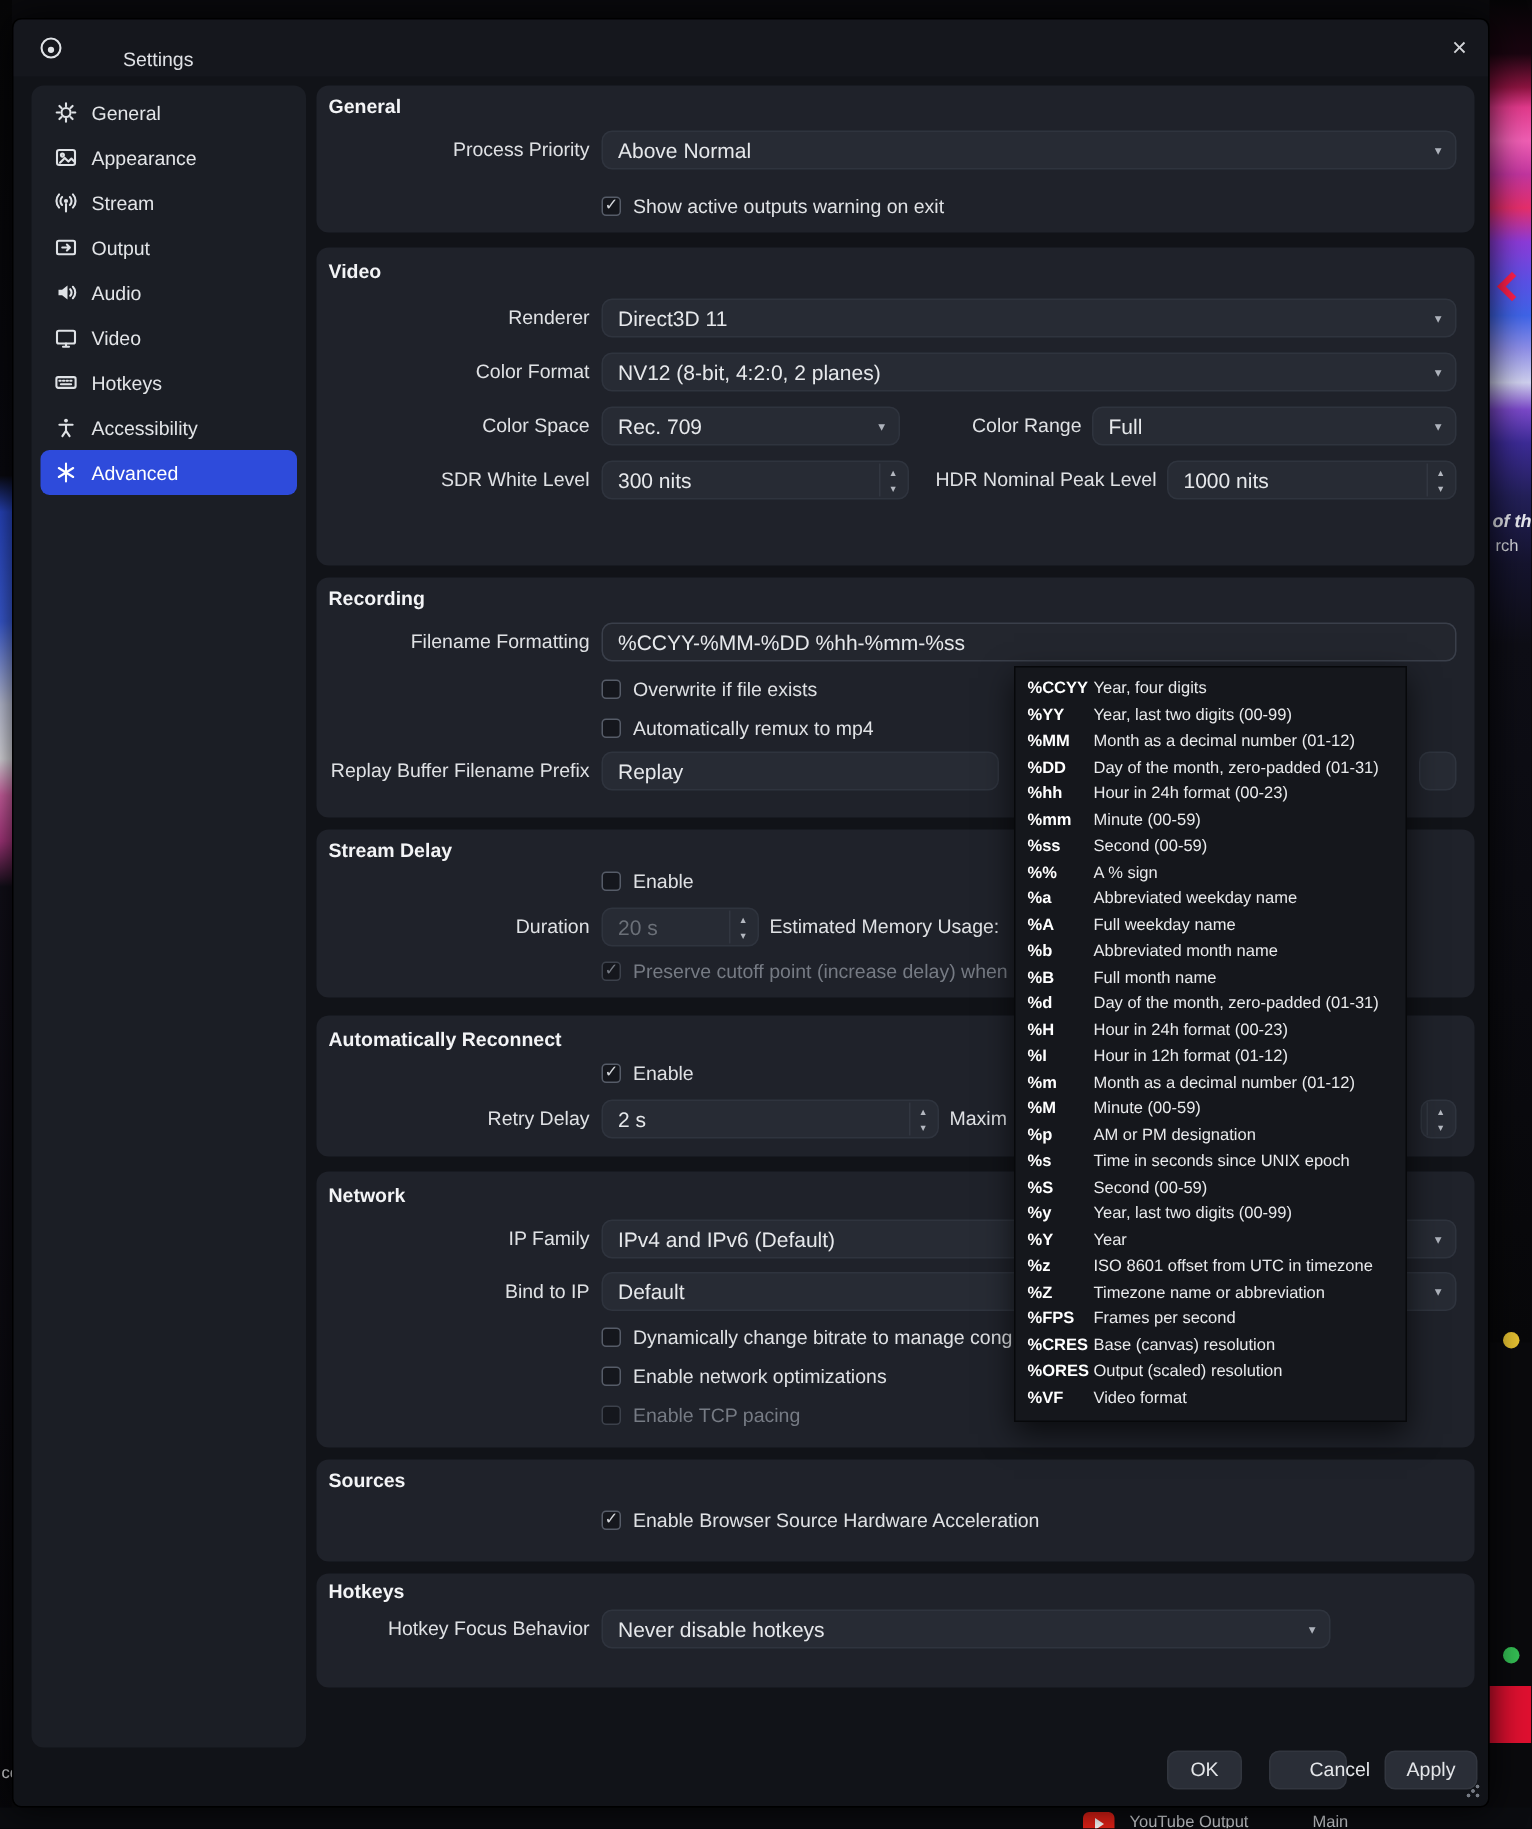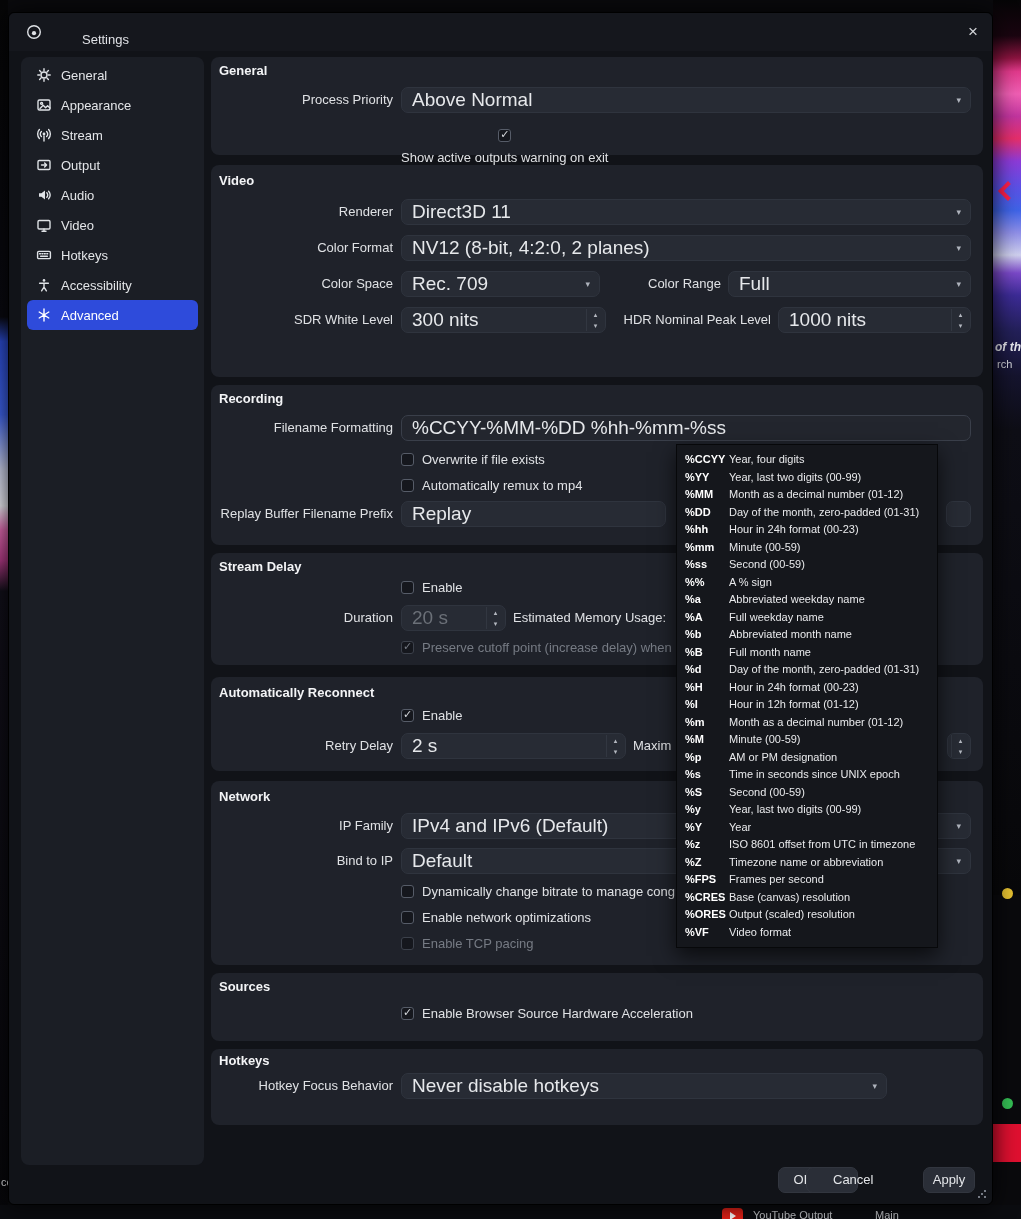--- a/index.html
+++ b/index.html
@@ -33,21 +33,21 @@
   .side-ico{width:16px;height:16px;display:flex;flex:0 0 16px;}
   .side-label{white-space:nowrap;}
 
   .panel{position:absolute;left:202px;width:772px;background:#1f222a;border-radius:8px;}
   .ptitle{position:absolute;left:8px;font-size:13px;font-weight:700;color:#f3f4f6;white-space:nowrap;}
   .frow{position:absolute;left:0;right:0;height:26px;}
   .flabel{position:absolute;left:0;width:182px;text-align:right;line-height:26px;font-size:13px;color:#dfe1e4;white-space:nowrap;}
   .inlabel{position:absolute;line-height:26px;font-size:13px;color:#dfe1e4;white-space:nowrap;text-align:right;}
 
   .combo,.tinput,.spin{position:absolute;top:0;height:26px;background:#272b34;border:1px solid #2f343e;border-radius:7px;box-sizing:border-box;}
-  .combo-val,.tinput-val,.spin-val{position:absolute;left:10px;top:0;line-height:24px;font-size:19px;color:#e6e8eb;white-space:nowrap;}
+  .combo-val,.tinput-val,.spin-val{position:absolute;left:10px;top:0;line-height:24px;font-size:14px;color:#e6e8eb;white-space:nowrap;}
   .chev{position:absolute;right:9px;top:0;line-height:24px;font-size:9px;color:#aeb3bc;}
   .spin-btns{position:absolute;right:1px;top:1px;bottom:1px;width:17px;border-left:1px solid #323741;display:flex;flex-direction:column;}
   .spin-btns span{flex:1;display:flex;align-items:center;justify-content:center;font-size:7px;color:#b4b8c0;}
   .spin.disabled .spin-val{color:#6b7078;}
 
   .cbrow{position:absolute;left:190px;display:flex;align-items:center;gap:8px;height:16px;}
   .cb{width:13px;height:13px;border:1px solid #565c68;border-radius:3px;background:#15171d;position:relative;flex:0 0 13px;box-sizing:border-box;}
   .cb.checked::after{content:"\2713";position:absolute;left:1px;top:-2px;font-size:11px;color:#d6d9dd;}
   .cb-label{font-size:13px;color:#dfe1e4;white-space:nowrap;}
   .cbrow.disabled .cb{border-color:#3c414b;}
@@ -184,21 +184,21 @@
 
     <div class="panel" style="top:44px;height:98px;">
       <div class="ptitle" style="top:6px;">General</div>
       <div class="frow" style="top:30px;">
         <span class="flabel">Process Priority</span>
         <div class="combo" style="left:190px;width:570px;">
           <span class="combo-val">Above Normal</span>
           <span class="chev">▾</span>
         </div>
       </div>
-      <div class="cbrow" style="top:72px;flex-direction:column;">
+      <div class="cbrow" style="top:72px;">
         <span class="cb checked"></span>
         <span class="cb-label">Show active outputs warning on exit</span>
       </div>
     </div>
 
     <div class="panel" style="top:152px;height:212px;">
       <div class="ptitle" style="top:8px;">Video</div>
       <div class="frow" style="top:34px;">
         <span class="flabel">Renderer</span>
         <div class="combo" style="left:190px;width:570px;">
@@ -504,18 +504,18 @@
           <span class="tip-desc">Output (scaled) resolution</span>
         </div>
 
         <div class="tip-row">
           <span class="tip-spec">%VF</span>
           <span class="tip-desc">Video format</span>
         </div>
       </div>
 
     <div class="btn" style="left:769px;width:50px;">OK</div>
-    <div class="btn" style="left:797px;width:52px;padding-left:26px;">Cancel</div>
-    <div class="btn" style="left:914px;width:52px;">Apply</div>
+    <div class="btn" style="left:837px;width:52px;padding-left:26px;">Cancel</div>
+    <div class="btn" style="left:914px;width:62px;">Apply</div>
 
     <div class="grip"></div>
   </div>
 </div>
 
 </body></html>

